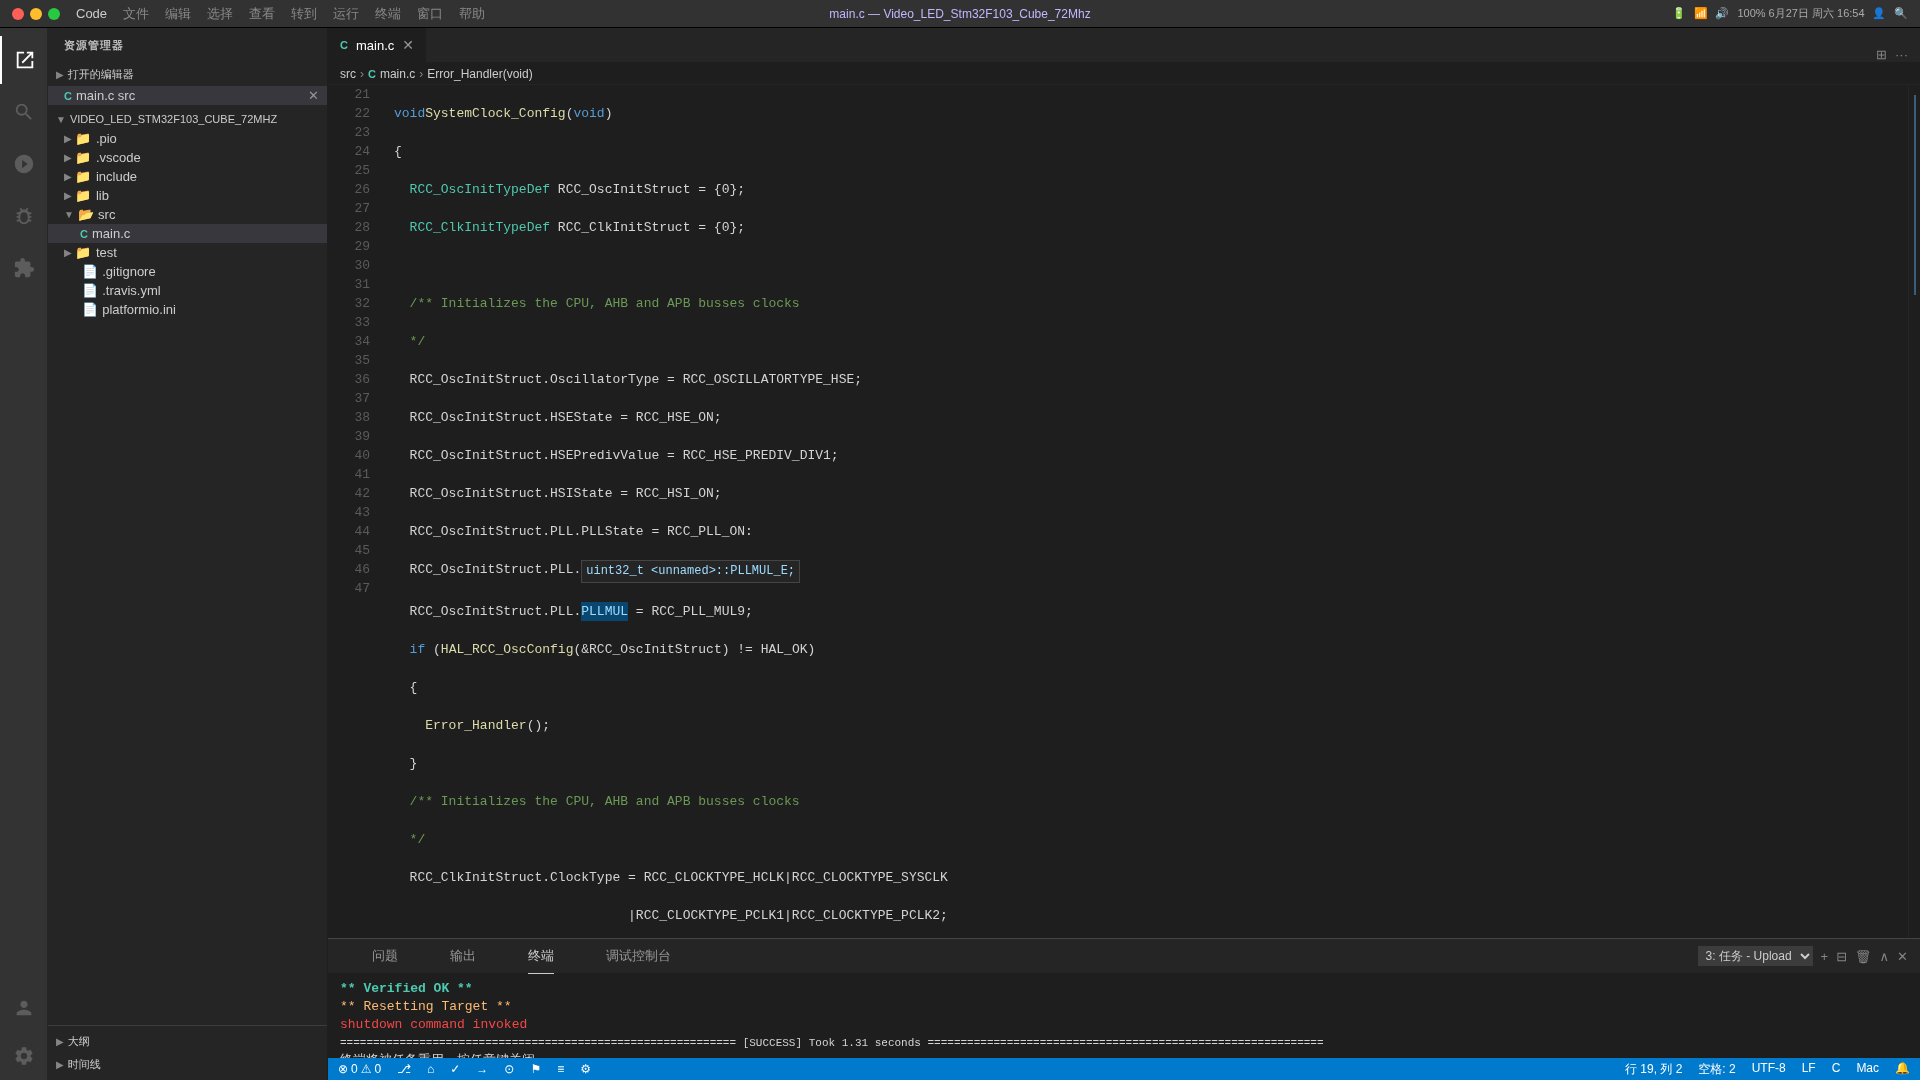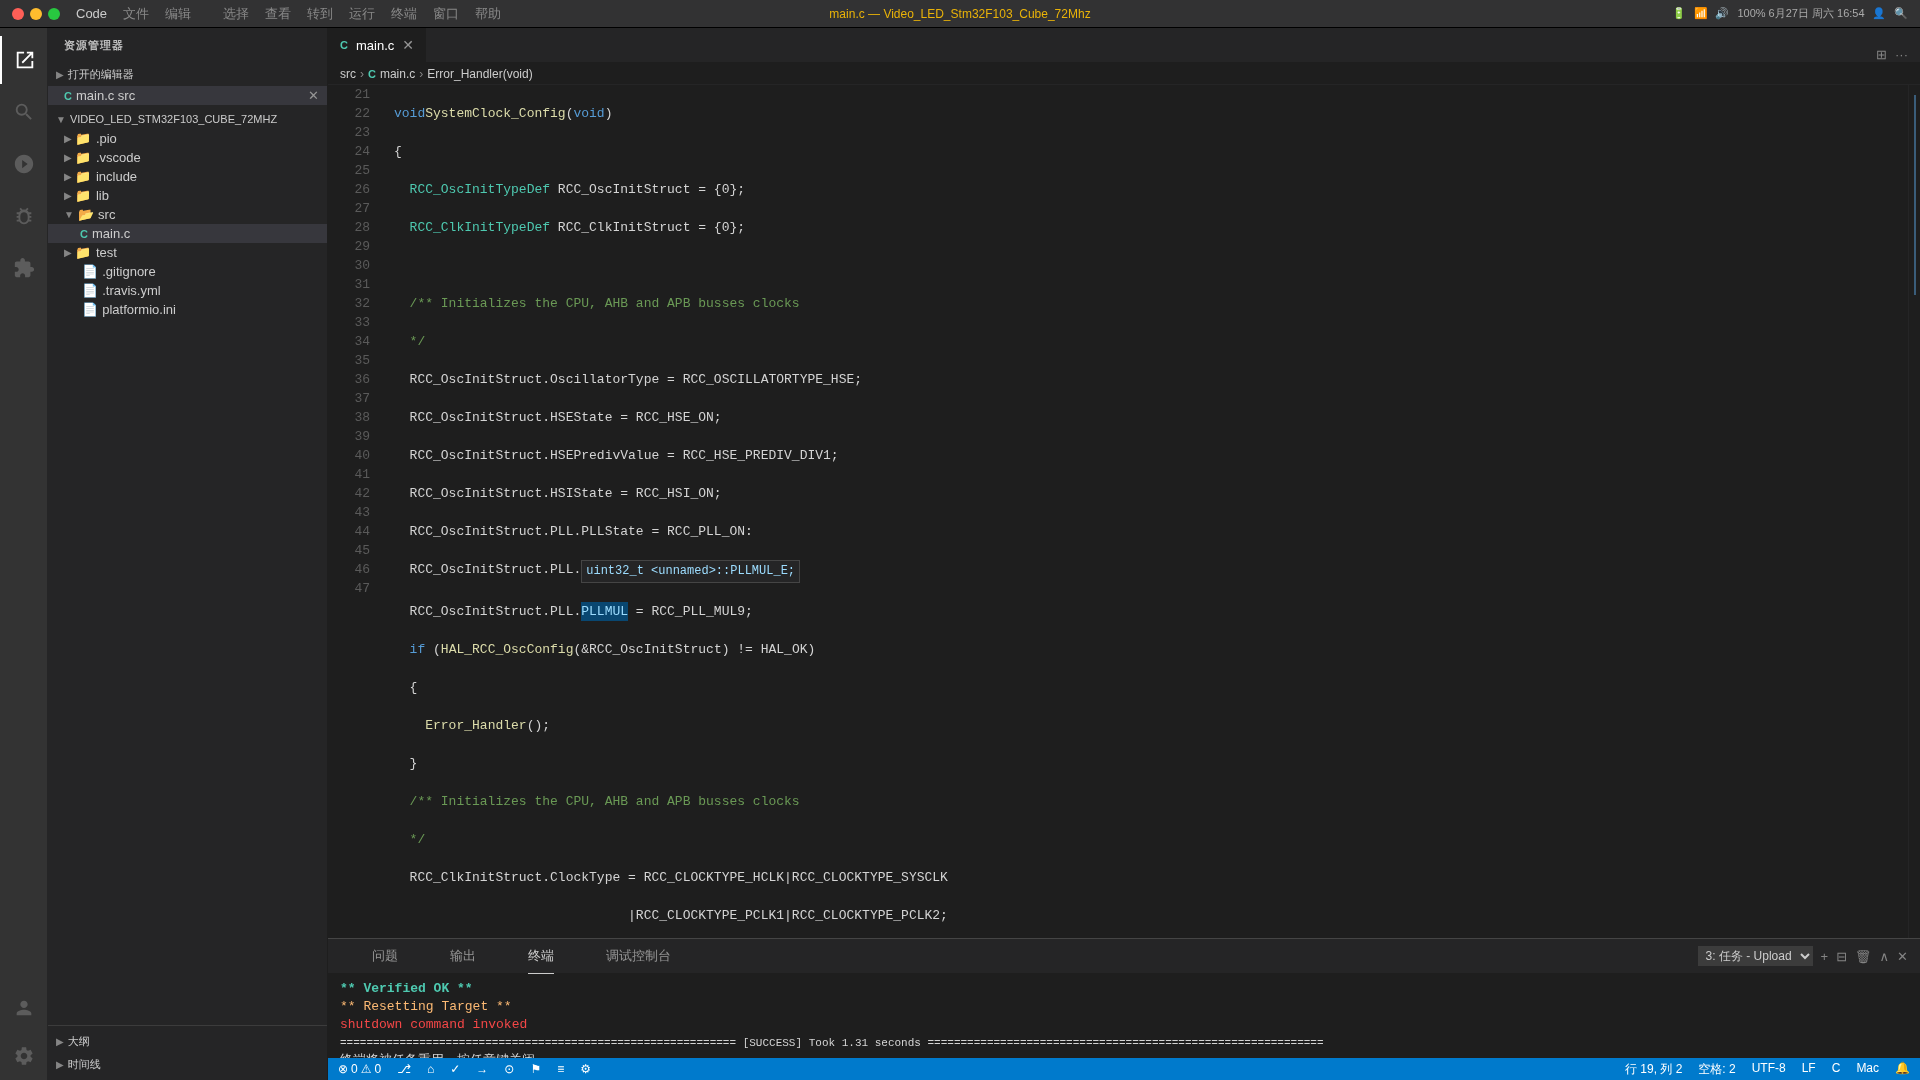--- a/index.html
+++ b/index.html
@@ -28,21 +28,21 @@
     .traffic-lights { display: flex; gap: 6px; }
     .traffic-light {
       width: 12px; height: 12px; border-radius: 50%;
       display: inline-block;
     }
     .tl-red { background: #ff5f57; }
     .tl-yellow { background: #ffbd2e; }
     .tl-green { background: #28c840; }
     .title-bar-center {
       position: absolute; left: 50%; transform: translateX(-50%);
-      color: #eab308; font-size: 12px;
+      color: #c4b5fd; font-size: 12px;
     }
     .title-bar-right { display: flex; align-items: center; gap: 8px; color: #aaa; font-size: 11px; }
 
     
     .activity-bar {
       width: 48px;
       background: #333333;
       display: flex;
       flex-direction: column;
       align-items: center;
@@ -271,21 +271,21 @@
 <div class="title-bar">
   <div class="title-bar-left">
     <div class="traffic-lights">
       <span class="traffic-light tl-red"></span>
       <span class="traffic-light tl-yellow"></span>
       <span class="traffic-light tl-green"></span>
     </div>
     <span style="color:#ccc;font-size:13px;margin-left:8px;">Code</span>
     <span style="color:#888;font-size:13px;margin-left:8px;">文件</span>
     <span style="color:#888;font-size:13px;margin-left:8px;">编辑</span>
-    <span style="color:#888;font-size:13px;margin-left:24px;">选择</span>
+    <span style="color:#888;font-size:13px;margin-left:8px;">选择</span>
     <span style="color:#888;font-size:13px;margin-left:8px;">查看</span>
     <span style="color:#888;font-size:13px;margin-left:8px;">转到</span>
     <span style="color:#888;font-size:13px;margin-left:8px;">运行</span>
     <span style="color:#888;font-size:13px;margin-left:8px;">终端</span>
     <span style="color:#888;font-size:13px;margin-left:8px;">窗口</span>
     <span style="color:#888;font-size:13px;margin-left:8px;">帮助</span>
   </div>
   <div class="title-bar-center">main.c — Video_LED_Stm32F103_Cube_72Mhz</div>
   <div class="title-bar-right">
     <span>🔋</span>

